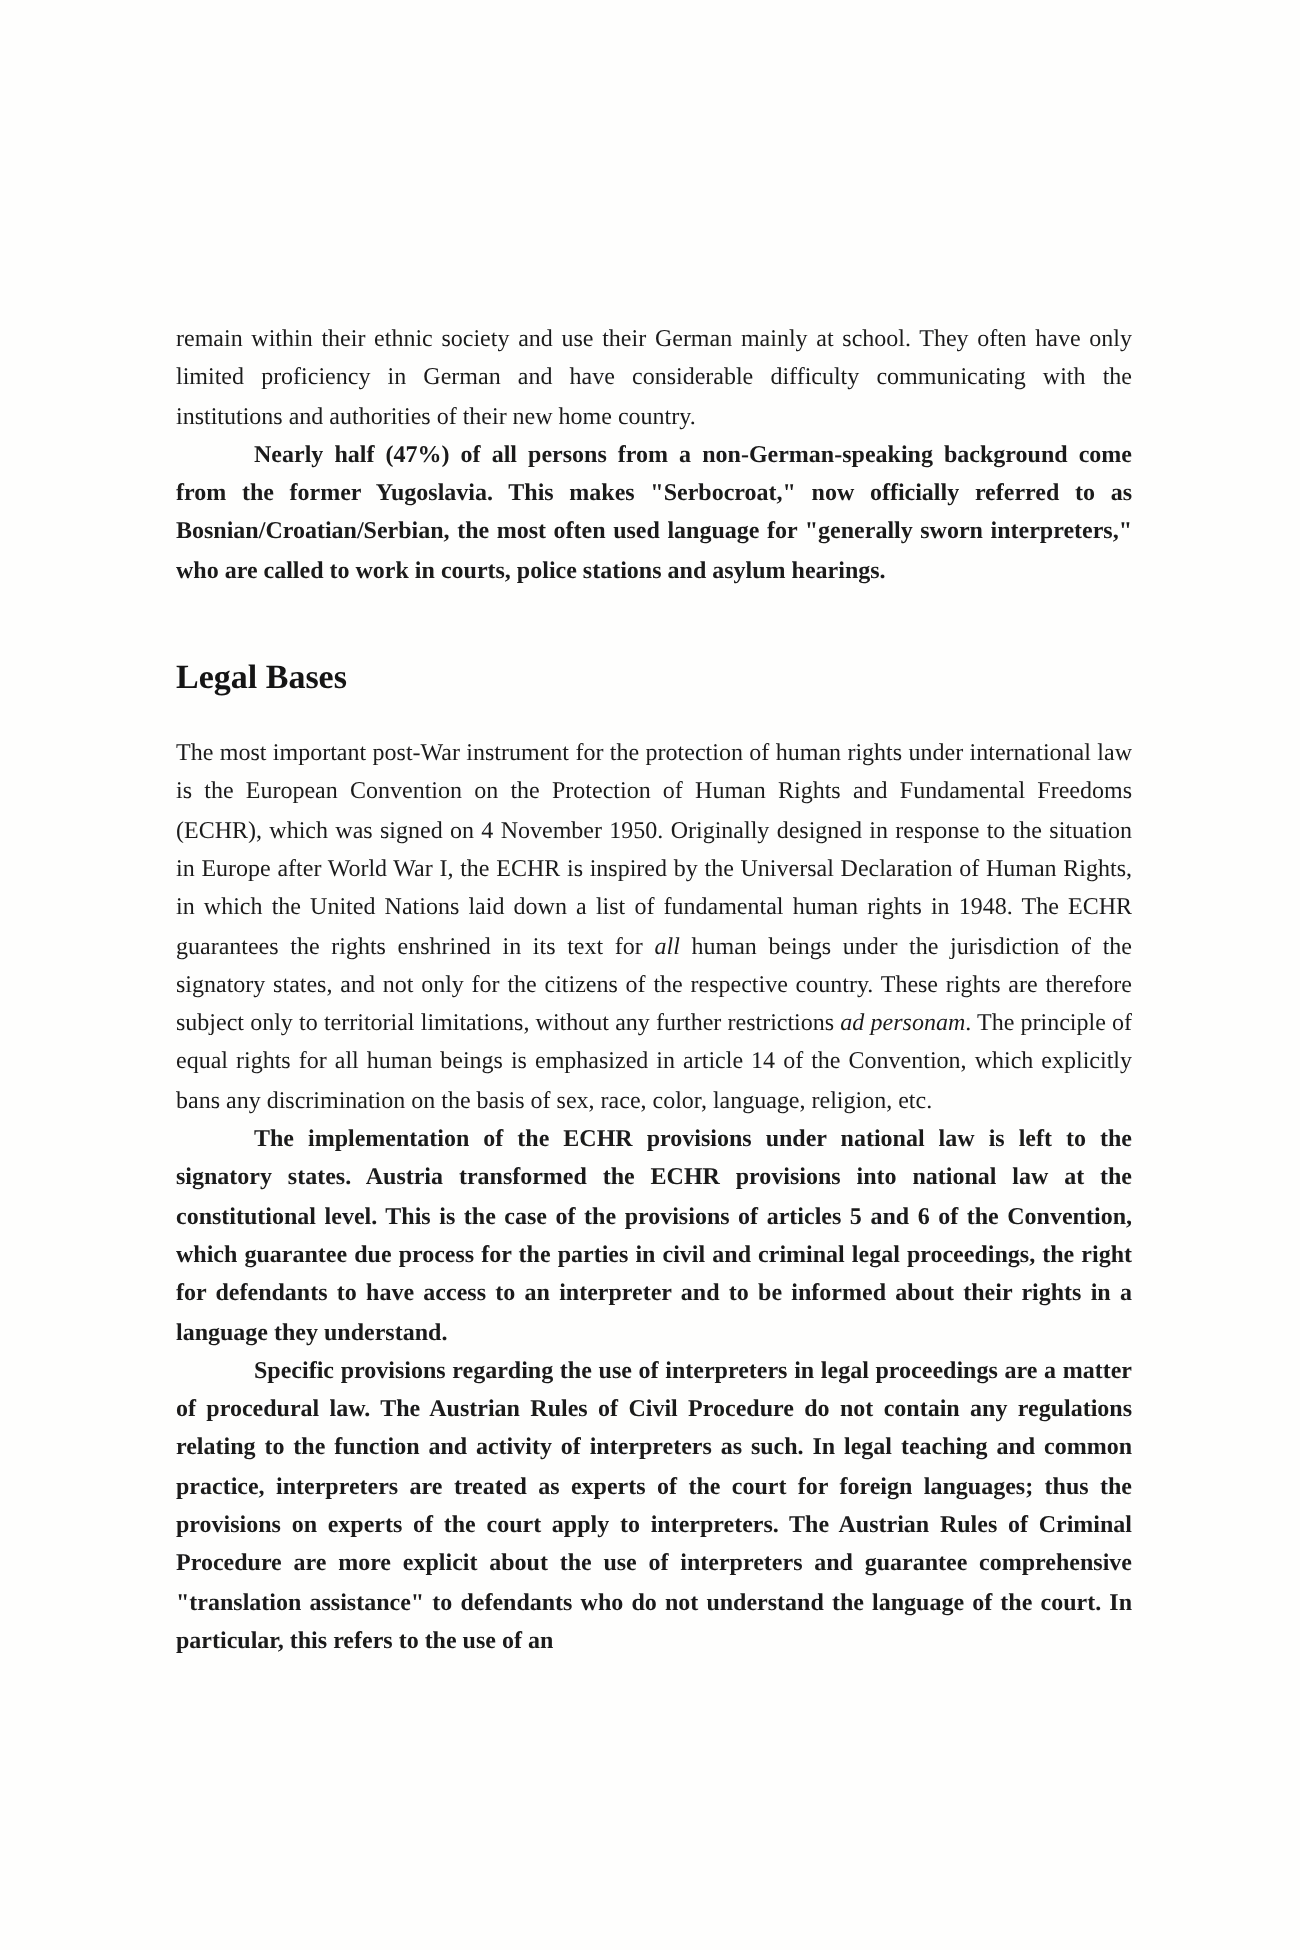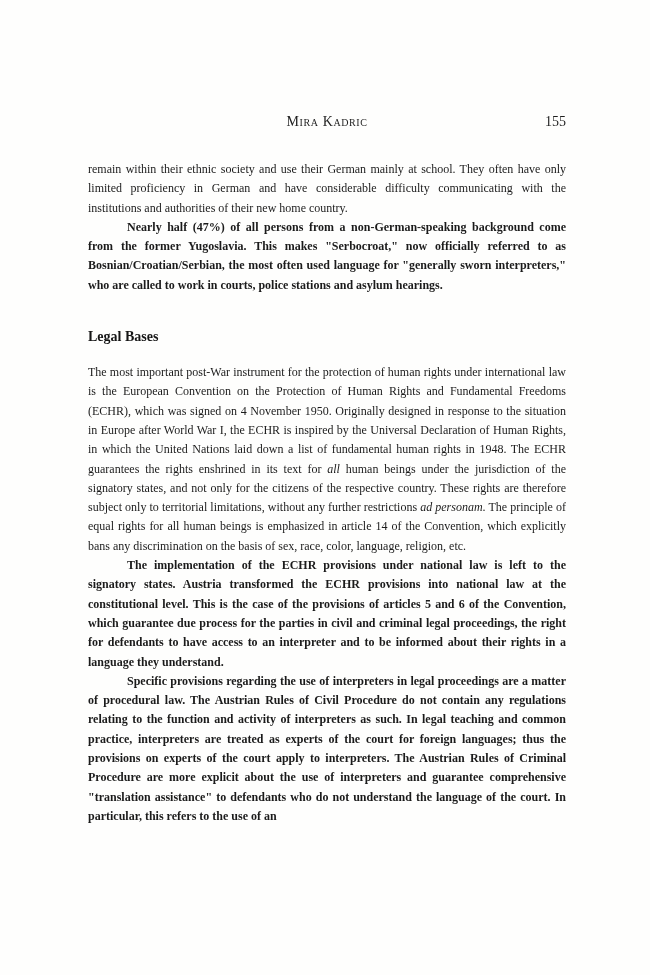--- a/index.html
+++ b/index.html
@@ -50,37 +50,33 @@
     line-height: 19.3px;
     text-align: justify;
     color: #1b1b1b;
   }
   .para.indent {
     text-indent: 39px;
     font-weight: bold;
   }
   .heading {
     margin: 34px 0 18px 0;
-    font-size: 14px;
+    font-size: 17px;
     font-weight: bold;
     color: #151515;
   }
   em {
     font-style: italic;
   }
 </style>
 </head>
 <body>
 
 <div class="page">
 
-  <div class="running-header">
-    <span class="author">Mira Kadric</span>
-    <span class="pagenum">155</span>
-  </div>
 
   <div class="content">
 
     <p class="para">remain within their ethnic society and use their German mainly at school. They often have only limited proficiency in German and have considerable difficulty communicating with the institutions and authorities of their new home country.</p>
 
     <p class="para indent">Nearly half (47%) of all persons from a non-German-speaking background come from the former Yugoslavia. This makes "Serbocroat," now officially referred to as Bosnian/Croatian/Serbian, the most often used language for "generally sworn interpreters," who are called to work in courts, police stations and asylum hearings.</p>
 
     <h2 class="heading">Legal Bases</h2>
 
     <p class="para"><span>The most important post-War instrument for the protection of human rights under international law is the European Convention on the Protection of Human Rights and Fundamental Freedoms (ECHR), which was signed on 4 November 1950. Originally designed in response to the situation in Europe after World War I, the ECHR is inspired by the Universal Declaration of Human Rights, in which the United Nations laid down a list of fundamental human rights in 1948. The ECHR guarantees the rights enshrined in its text for </span><em>all</em><span> human beings under the jurisdiction of the signatory states, and not only for the citizens of the respective country. These rights are therefore subject only to territorial limitations, without any further restrictions </span><em>ad personam</em><span>. The principle of equal rights for all human beings is emphasized in article 14 of the Convention, which explicitly bans any discrimination on the basis of sex, race, color, language, religion, etc.</span></p>

